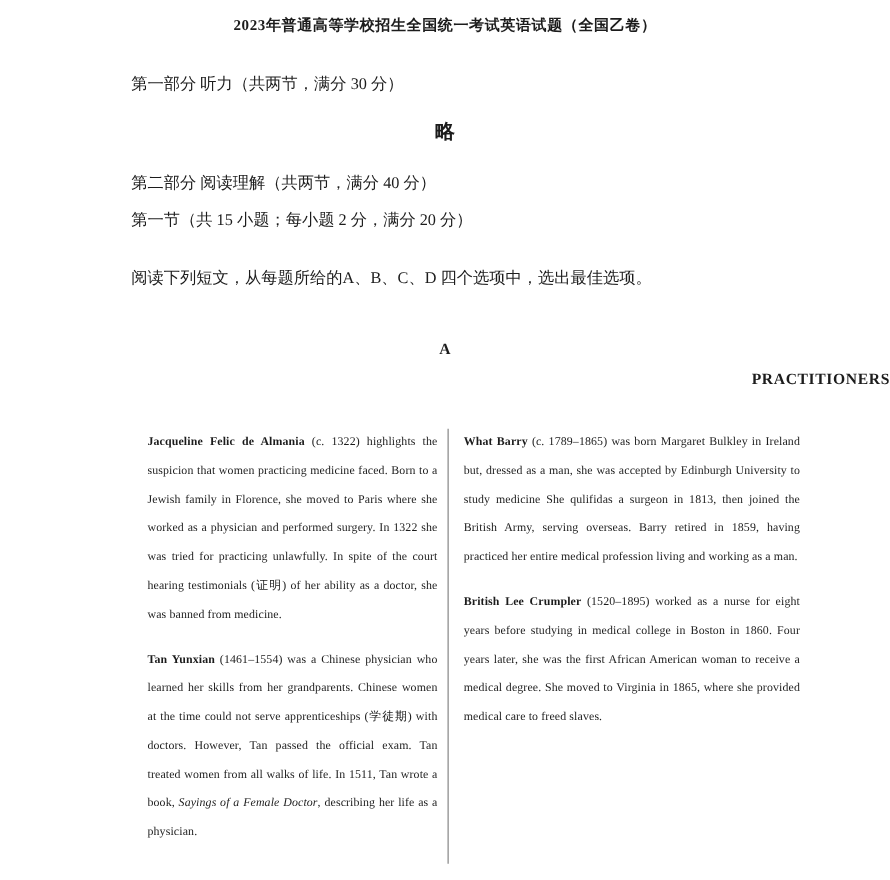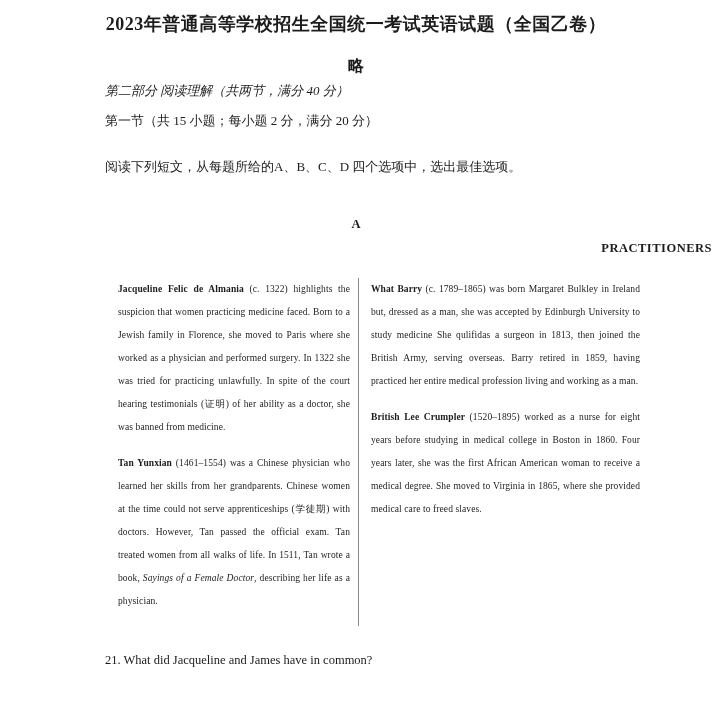--- a/index.html
+++ b/index.html
@@ -16,54 +16,54 @@
   }
   .page {
     position: relative;
     width: 712px;
     height: 704px;
   }
   .doc-title {
     margin: 0;
     padding-top: 12px;
     text-align: center;
-    font-size: 18px;
+    font-size: 12px;
     font-weight: bold;
     letter-spacing: 0.5px;
   }
   .heading-line {
     margin: 0;
     margin-left: 105px;
     margin-right: 60px;
     font-size: 13px;
     line-height: 16px;
   }
   .h-part1      { margin-top: 30px; }
   .h-skip       { margin: 0; margin-top: 20px; text-align: center; font-size: 16px; font-weight: bold; }
-  .h-part2      { margin-top: 6px; font-style: italic; }
+  .h-part2      { margin-top: 22px; }
   .h-section1   { margin-top: 14px; }
   .h-instruction{ margin-top: 30px; }
   .passage-label {
     margin: 0;
     margin-top: 42px;
     text-align: center;
     font-size: 12.5px;
     font-weight: bold;
   }
   .passage-title {
     margin: 0;
     margin-top: 9px;
     text-align: right;
     font-size: 12.5px;
     font-weight: bold;
     letter-spacing: 0.5px;
   }
   .bio-table {
     display: flex;
-    margin-top: 22px;
+    margin-top: 32px;
     margin-left: 118px;
     width: 522px;
     font-size: 9.5px;
   }
   .bio-col {
     box-sizing: border-box;
   }
   .bio-col.left {
     width: 241px;
     padding-right: 8px;
@@ -91,20 +91,21 @@
     line-height: 21px;
   }
 </style>
 </head>
 <body>
 
 <div class="page">
 
   <h1 class="doc-title">2023年普通高等学校招生全国统一考试英语试题（全国乙卷）</h1>
 
+  <p class="heading-line h-part1">第一部分 听力（共两节，满分 30 分）</p>
 
   <p class="h-skip">略</p>
 
   <p class="heading-line h-part2">第二部分 阅读理解（共两节，满分 40 分）</p>
 
   <p class="heading-line h-section1">第一节（共 15 小题；每小题 2 分，满分 20 分）</p>
 
   <p class="heading-line h-instruction">阅读下列短文，从每题所给的A、B、C、D 四个选项中，选出最佳选项。</p>
 
   <p class="passage-label">A</p>

